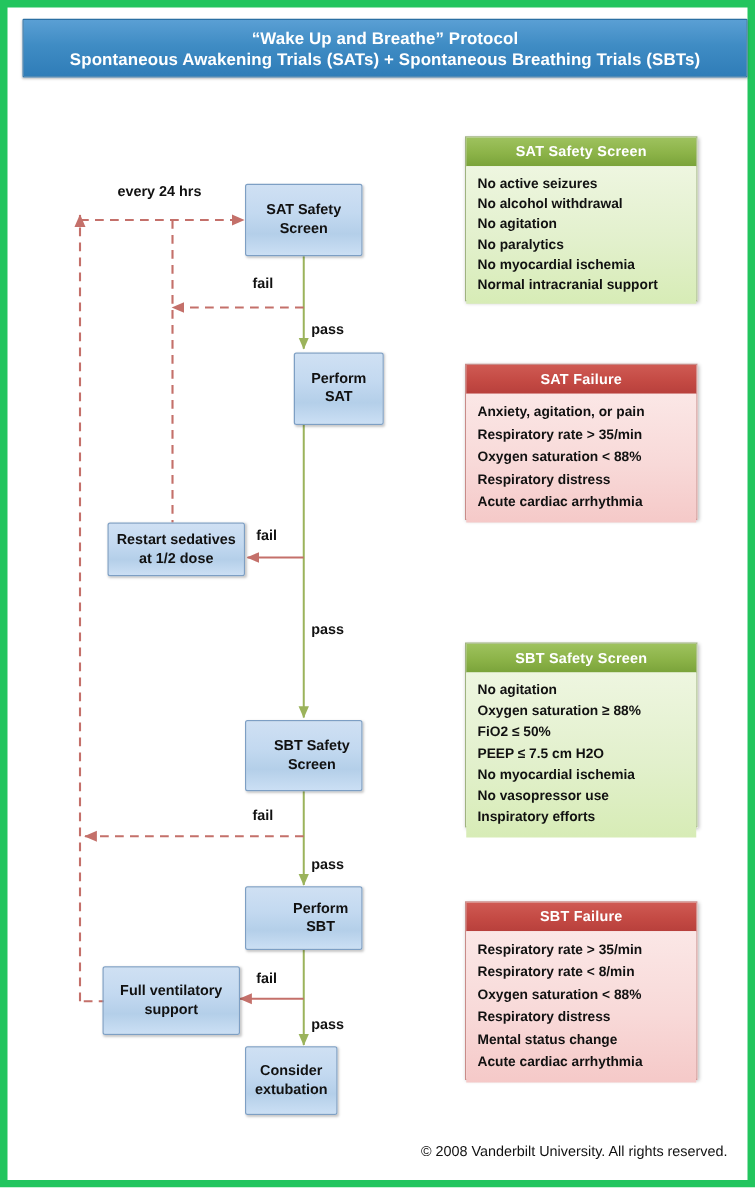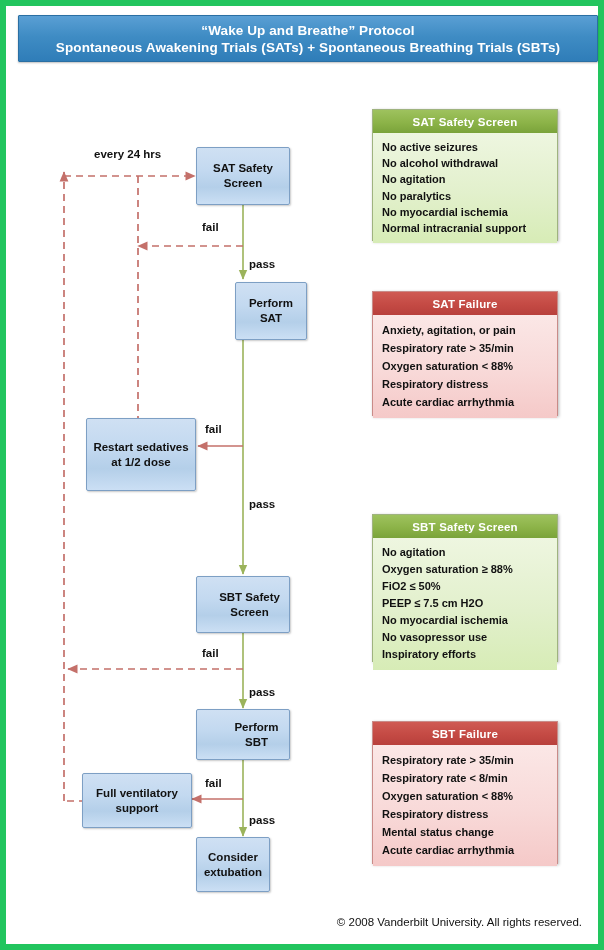--- a/index.html
+++ b/index.html
@@ -142,21 +142,21 @@
 
   <div class="flow-box" style="left:190px;top:141px;width:94px;height:58px;">
     <span style="white-space:pre-line;">SAT Safety
 Screen</span>
   </div>
 
   <div class="flow-box" style="left:190px;top:276px;width:72px;height:58px;margin-left:39px;">
     <span style="white-space:pre-line;">Perform SAT</span>
   </div>
 
-  <div class="flow-box" style="left:80px;top:412px;width:110px;height:73px;">
+  <div class="flow-box" style="left:80px;top:412px;width:110px;height:43px;">
     <span style="white-space:pre-line;">Restart sedatives
 at 1/2 dose</span>
   </div>
 
   <div class="flow-box" style="left:190px;top:570px;width:94px;height:57px;">
     <span style="white-space:pre-line;margin-left:13px;">SBT Safety
 Screen</span>
   </div>
 
   <div class="flow-box" style="left:190px;top:703px;width:94px;height:51px;padding-left:31px;">

